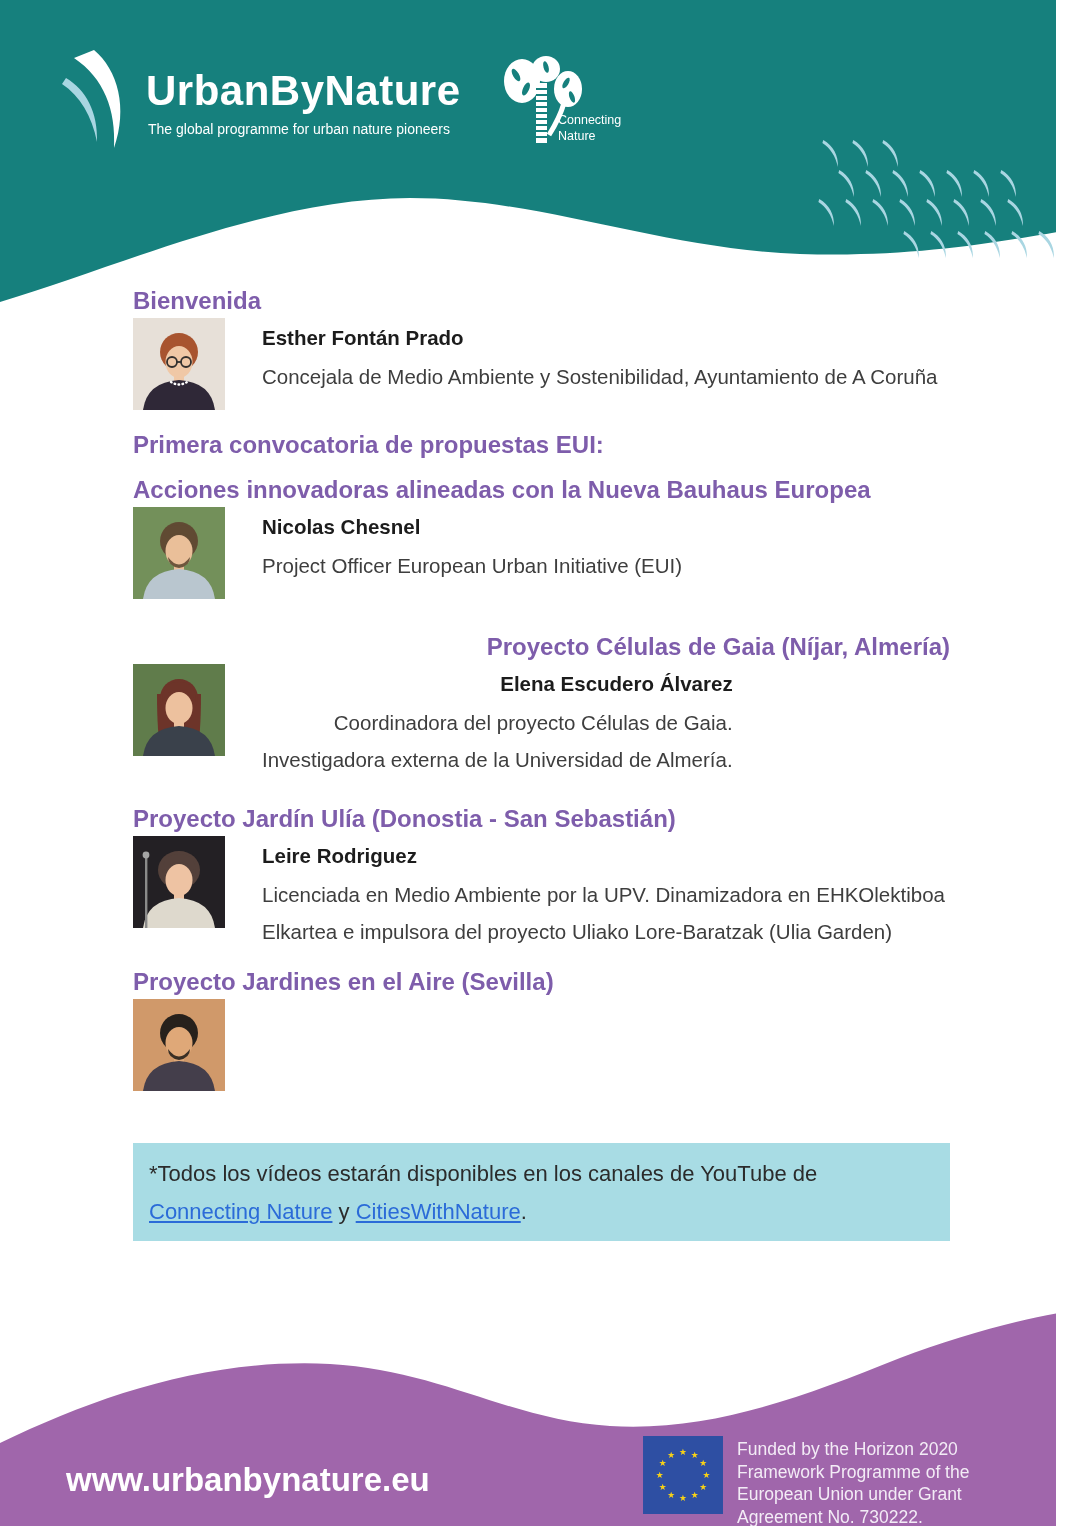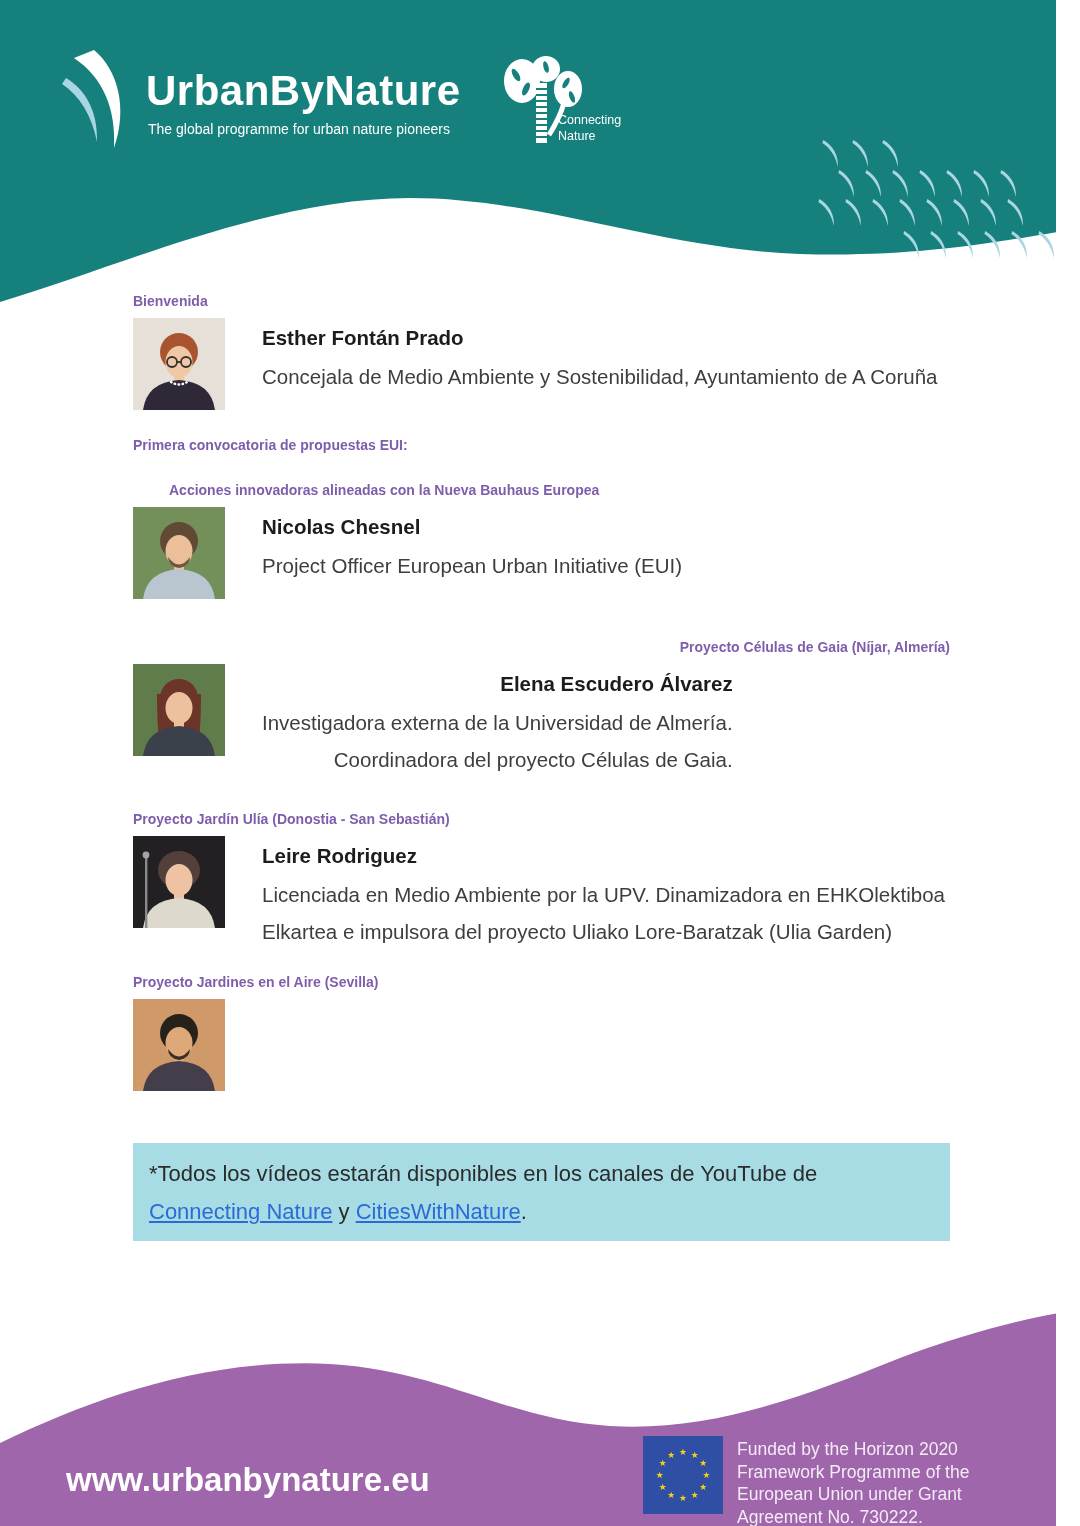--- a/index.html
+++ b/index.html
@@ -21,22 +21,22 @@
   .bird svg{width:100%;height:100%;display:block;}
 
   
   #content{position:absolute;top:0;left:0;width:1080px;padding:288px 130px 0 133px;
            box-sizing:border-box;}
   .section{margin-top:0;}
   #sections .section:nth-child(2){margin-top:22px;}
   #sections .section:nth-child(3){margin-top:35px;text-align:right;}
   #sections .section:nth-child(4){margin-top:28px;}
   #sections .section:nth-child(5){margin-top:19px;}
-  .sec-heading{font-size:14px;line-height:26px;font-weight:700;color:var(--purple,#7e5dab);}
-  .sec-heading + .sec-heading{margin-top:19px;margin-left:36px;}
+  .sec-heading{font-size:24px;line-height:26px;font-weight:700;color:var(--purple,#7e5dab);}
+  .sec-heading + .sec-heading{margin-top:19px;}
   .person-row{display:flex;gap:37px;margin-top:4px;min-height:92px;}
   .avatar{width:92px;height:92px;flex:none;display:block;}
   .person-text{padding-top:6px;}
   .person-name{font-size:20.5px;line-height:28px;font-weight:700;color:#1c1c1c;margin:0 0 6px 0;}
   .desc-line{font-size:20.5px;line-height:37px;color:#3e3e3e;margin:0;max-width:705px;}
 
   
   #note-box{margin-top:52px;width:817px;box-sizing:border-box;padding:12px 16px 10px 16px;
             background:var(--notebg,#a8dce4);font-size:22px;line-height:38px;color:#2b2b2b;}
   #note-box a{color:var(--linkcol,#2b6bd8);text-decoration:underline;}
@@ -287,22 +287,22 @@
               <path d="M24,30 Q24,70 28,88 L64,88 Q68,70 68,30 Z" fill="#6d3429"></path>
               <ellipse cx="46" cy="34" rx="19" ry="19" fill="#6d3429"></ellipse>
               <rect x="41" y="52" width="10" height="14" fill="#edc19e"></rect>
               <path d="M10,92 Q14,64 46,62 Q78,64 82,92 Z" fill="#3a414b"></path>
               <ellipse cx="46" cy="44" rx="13.5" ry="16" fill="#edc19e"></ellipse>
               <path d="M29,38 Q29,18 46,18 Q63,18 63,38 Q58,26 46,26 Q34,26 29,38 Z" fill="#6d3429"></path>
             </svg>
       <div class="person-text">
         <p class="person-name">Elena Escudero Álvarez</p>
         <div class="person-desc">
+                <p class="desc-line">Coordinadora del proyecto Células de Gaia.</p>
                 <p class="desc-line">Investigadora externa de la Universidad de Almería.</p>
-                <p class="desc-line">Coordinadora del proyecto Células de Gaia.</p>
               </div>
       </div>
     </div>
   </div>
 
   <div class="section">
     <div class="sec-headings">
             <div class="sec-heading">Proyecto Jardín Ulía (Donostia - San Sebastián)</div>
           </div>
     <div class="person-row">

